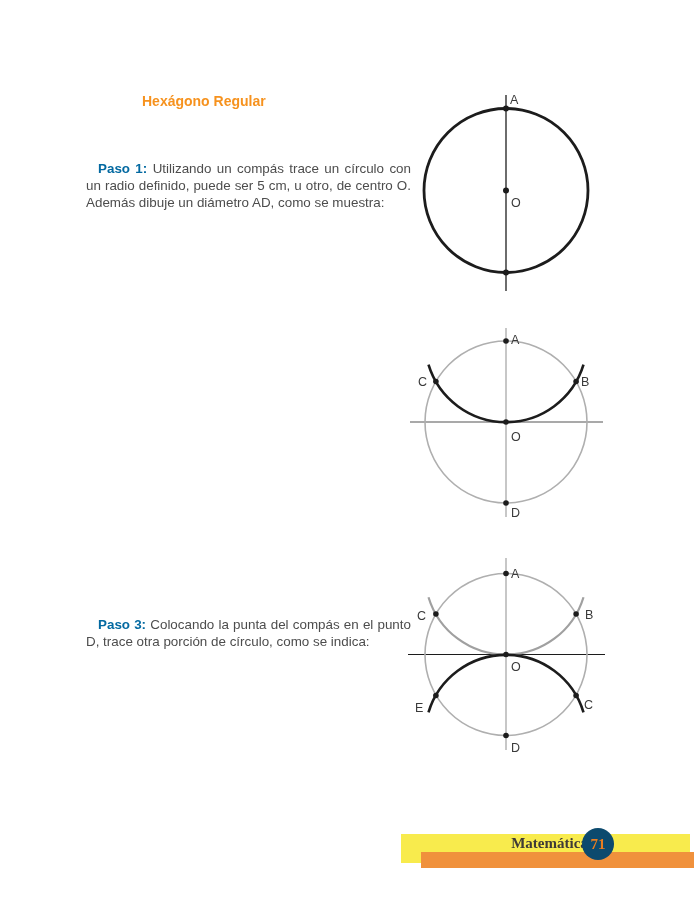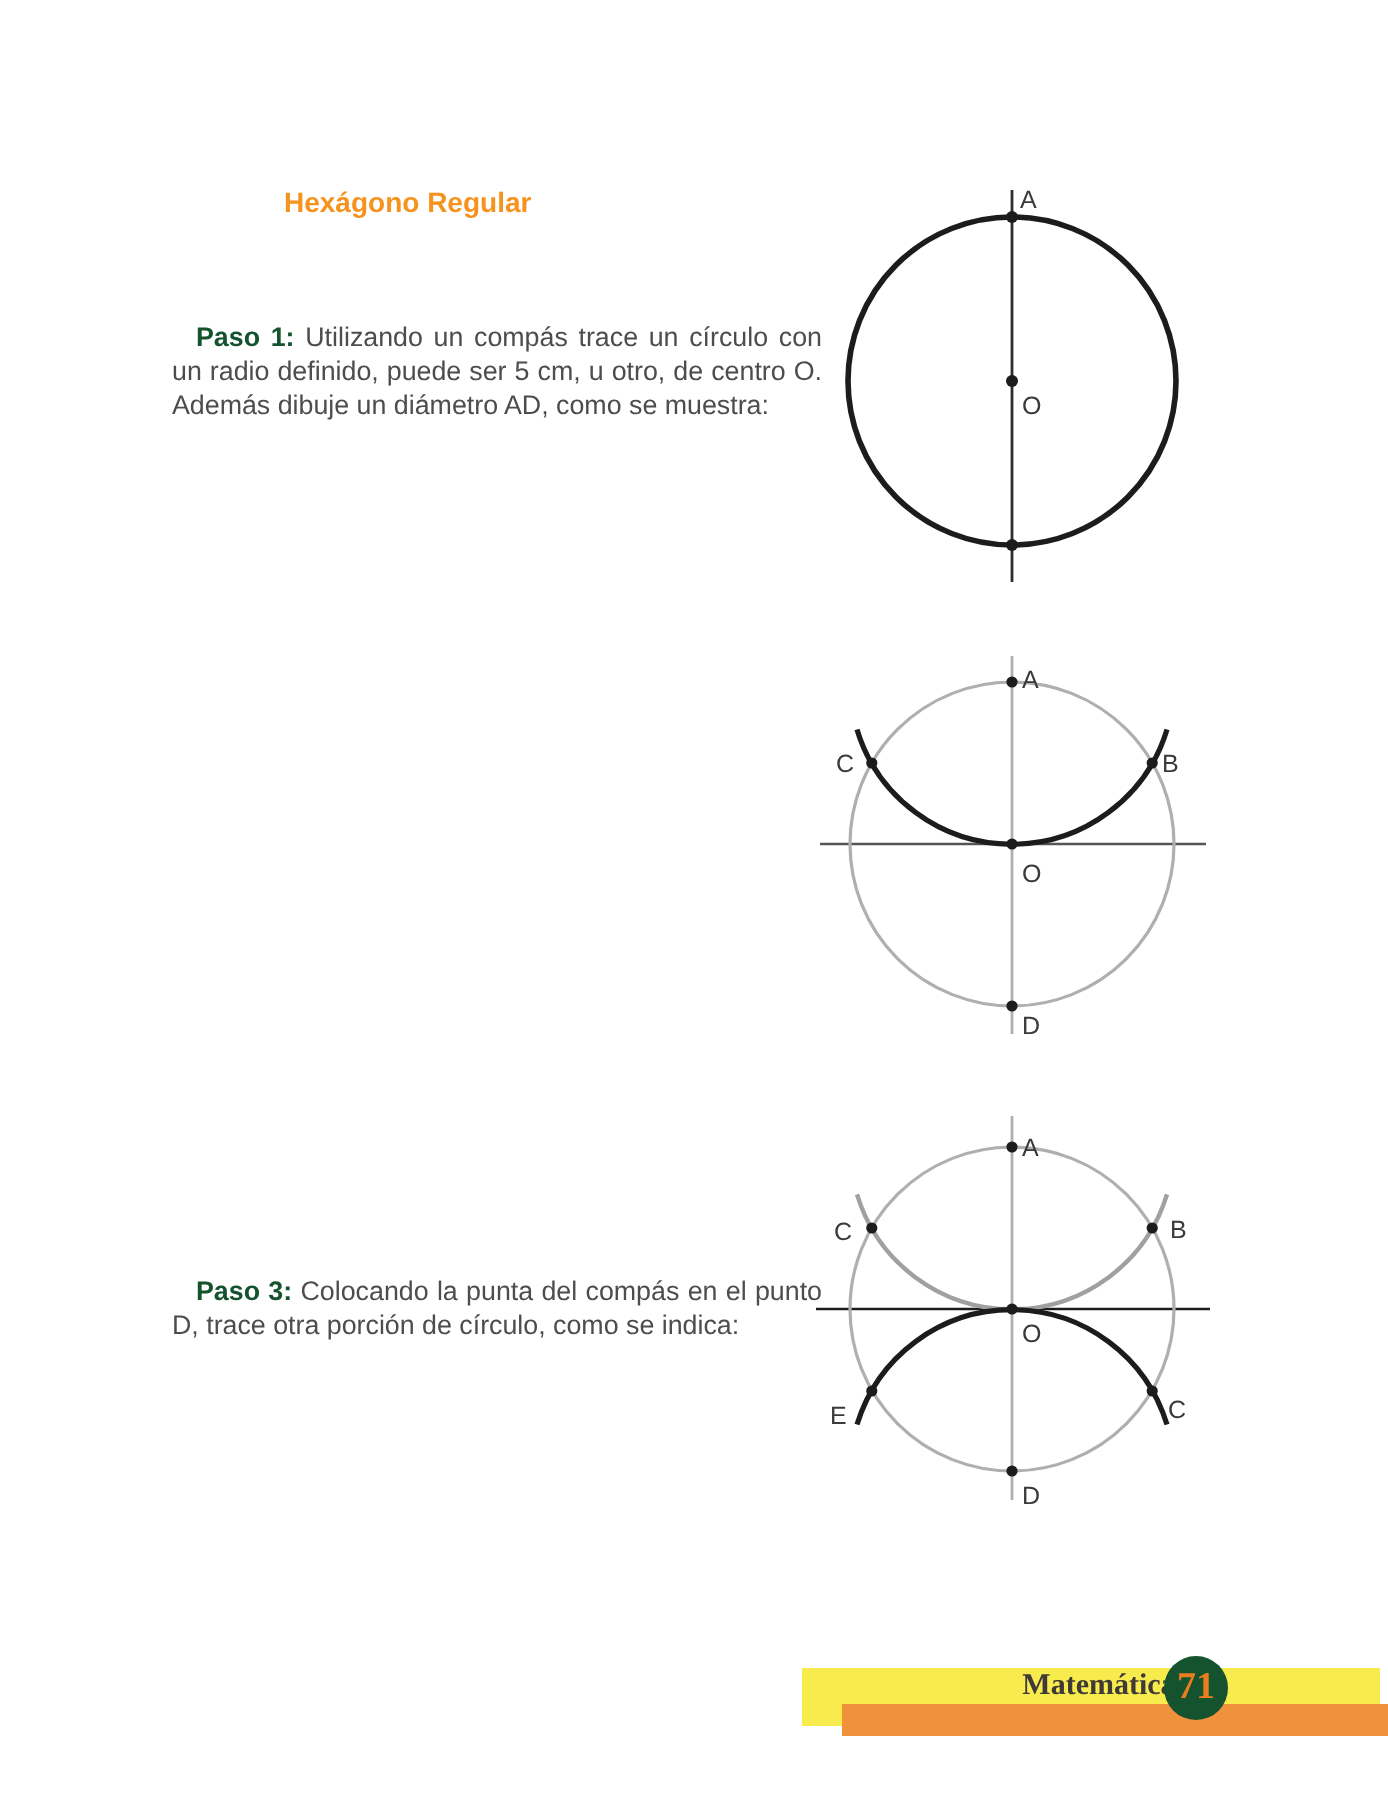--- a/index.html
+++ b/index.html
@@ -29,25 +29,25 @@
     left: 86px;
     width: 325px;
     font-size: 13.4px;
     line-height: 17px;
     color: #4D4D4D;
     text-align: justify;
     text-indent: 12px;
   }
   .step-par .paso-label {
     font-weight: bold;
-    color: #14532d;
+    color: #0369a1;
   }
   #par1 { top: 147px; }
   #par2 { top: 383px; }
-  #par3 { top: 624px; }
+  #par3 { top: 603px; }
   .fig {
     position: absolute;
     overflow: visible;
   }
   #fig1 { left: 395px; top: 85px; }
   #fig2 { left: 395px; top: 318px; }
   #fig3 { left: 395px; top: 548px; }
   .pt-label {
     font-family: "Liberation Sans", sans-serif;
     font-size: 12.5px;
@@ -84,27 +84,27 @@
     font-size: 15px;
     color: #3E3A37;
   }
   .footer-pagecircle {
     position: absolute;
     left: 582px;
     top: 828px;
     width: 32px;
     height: 32px;
     border-radius: 50%;
-    background: #14532d;
+    background: #0c4a6e;
     display: flex;
     align-items: center;
     justify-content: center;
     font-family: "Liberation Serif", serif;
     font-weight: bold;
-    font-size: 19px;
+    font-size: 15px;
     color: #E97D20;
   }
 </style>
 </head>
 <body>
 
 <div class="page">
 
   <div class="title">Hexágono Regular</div>
 

